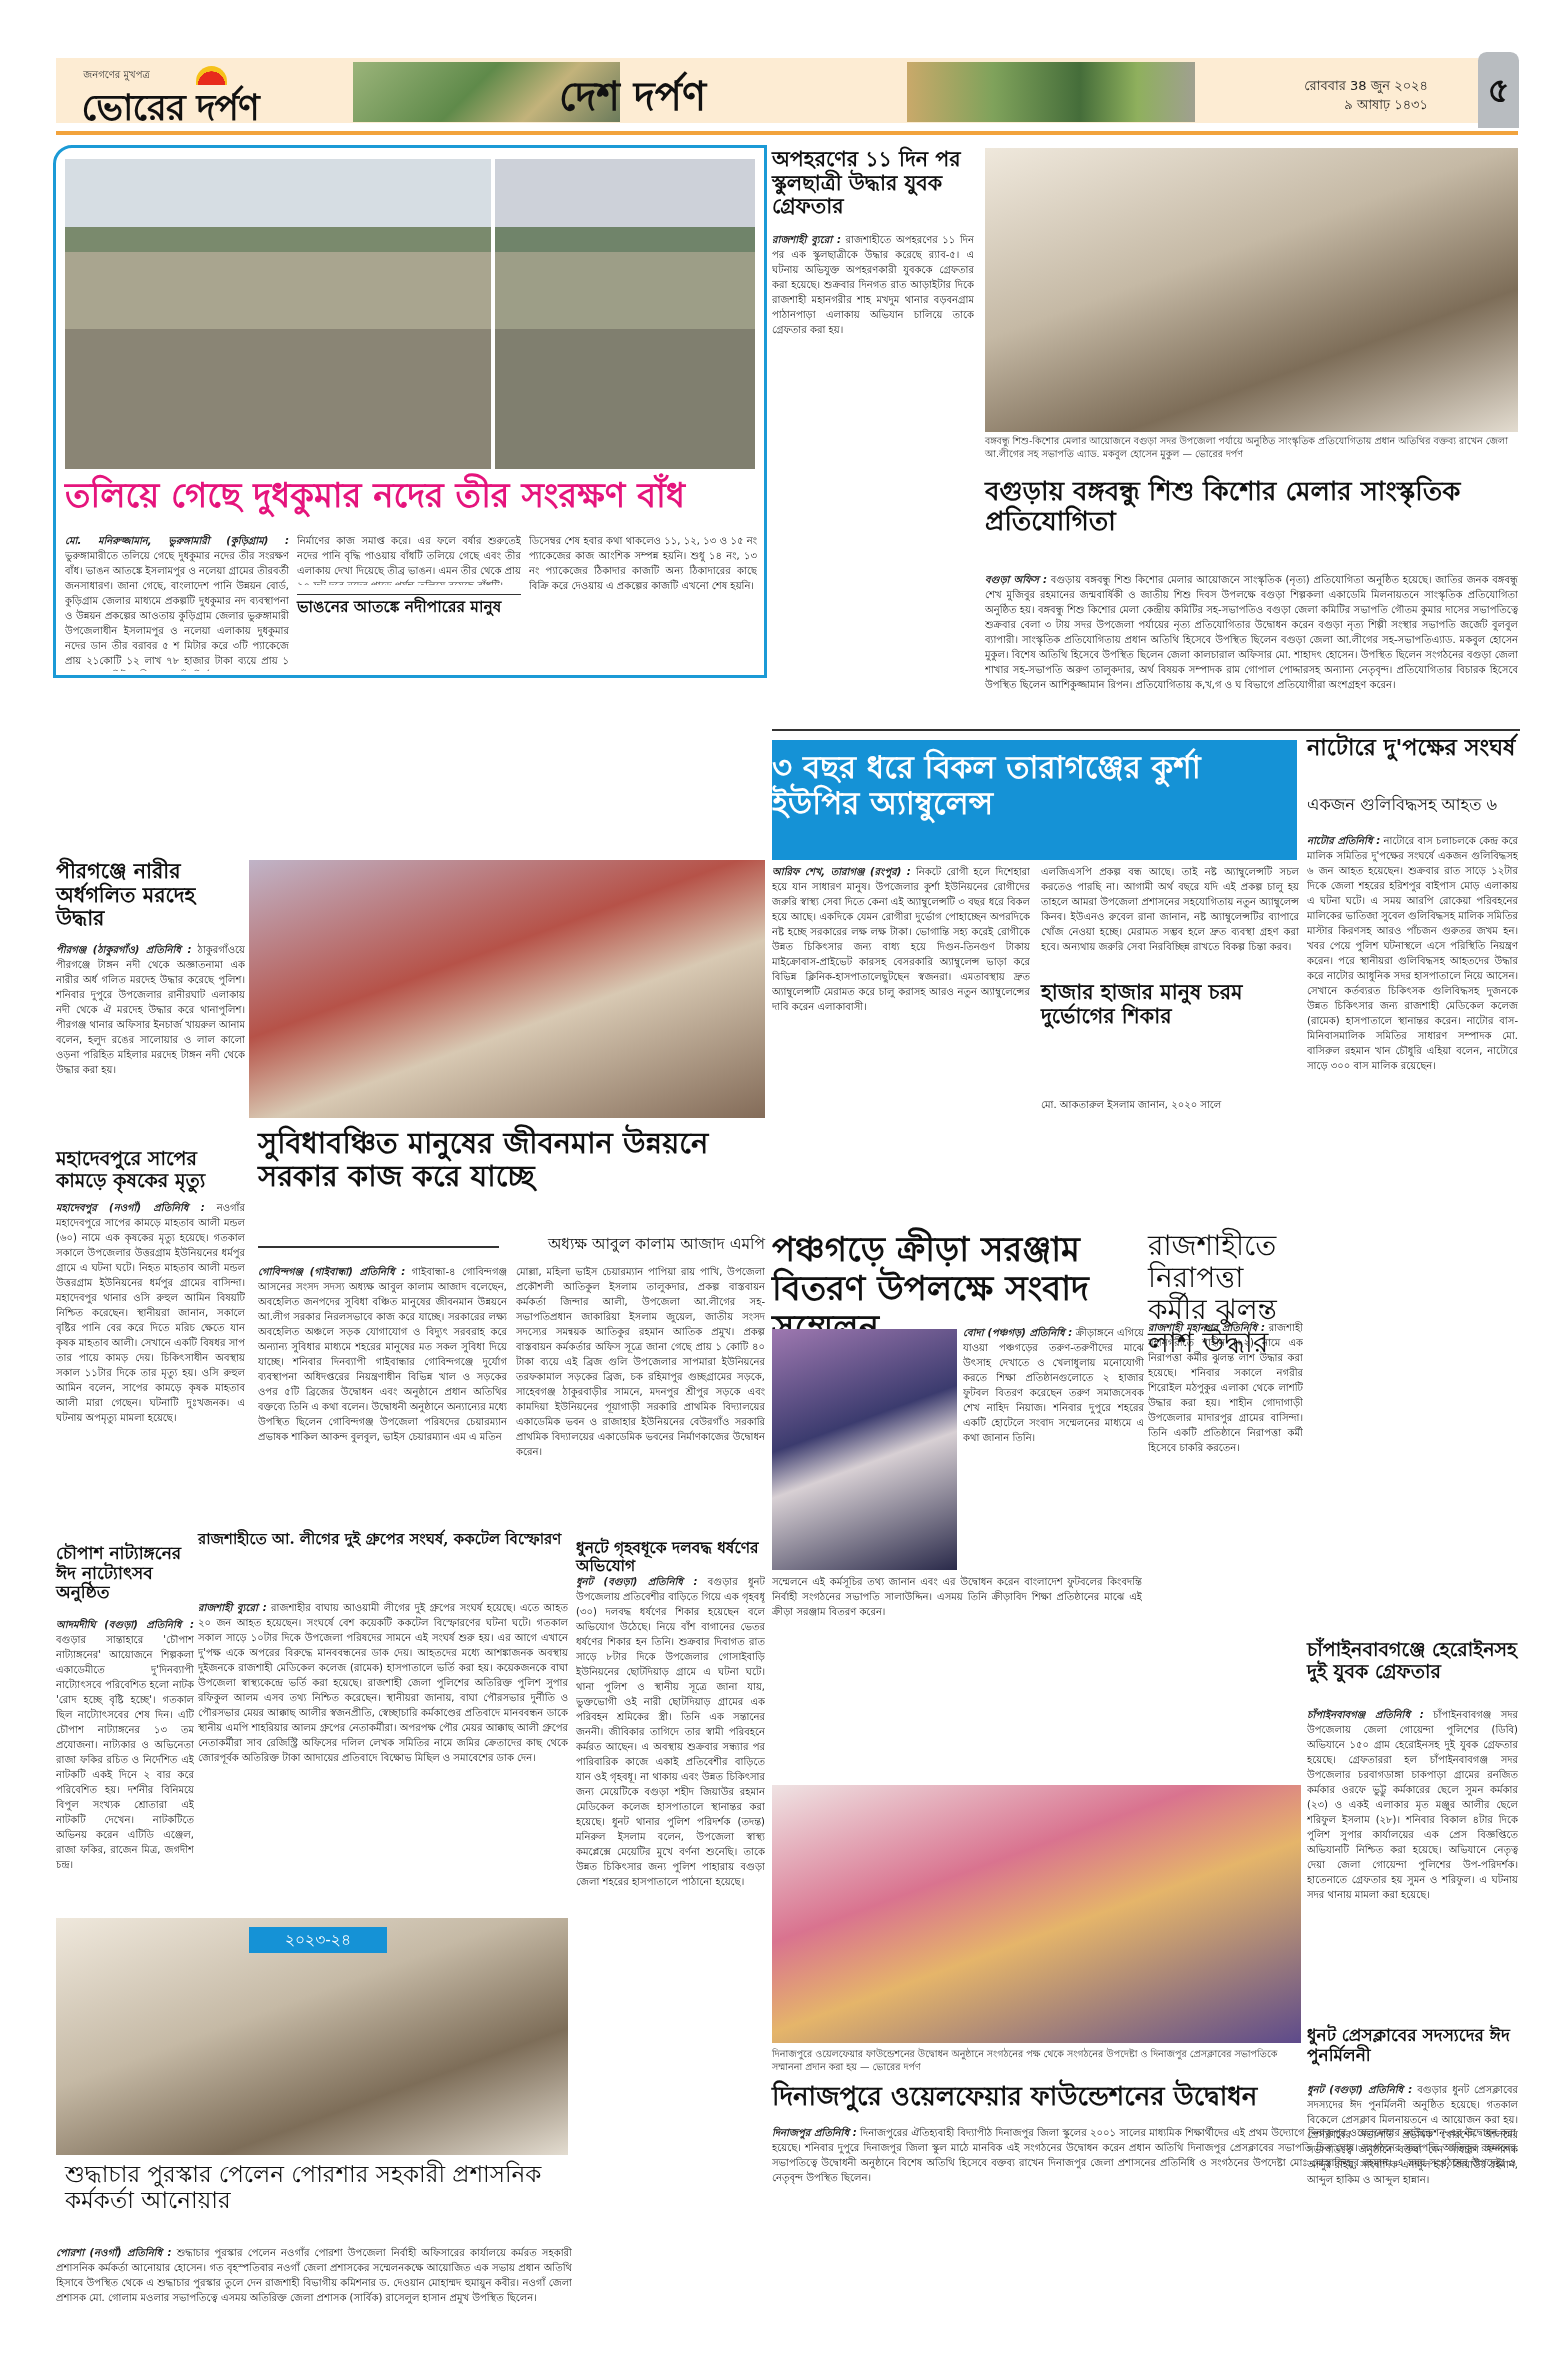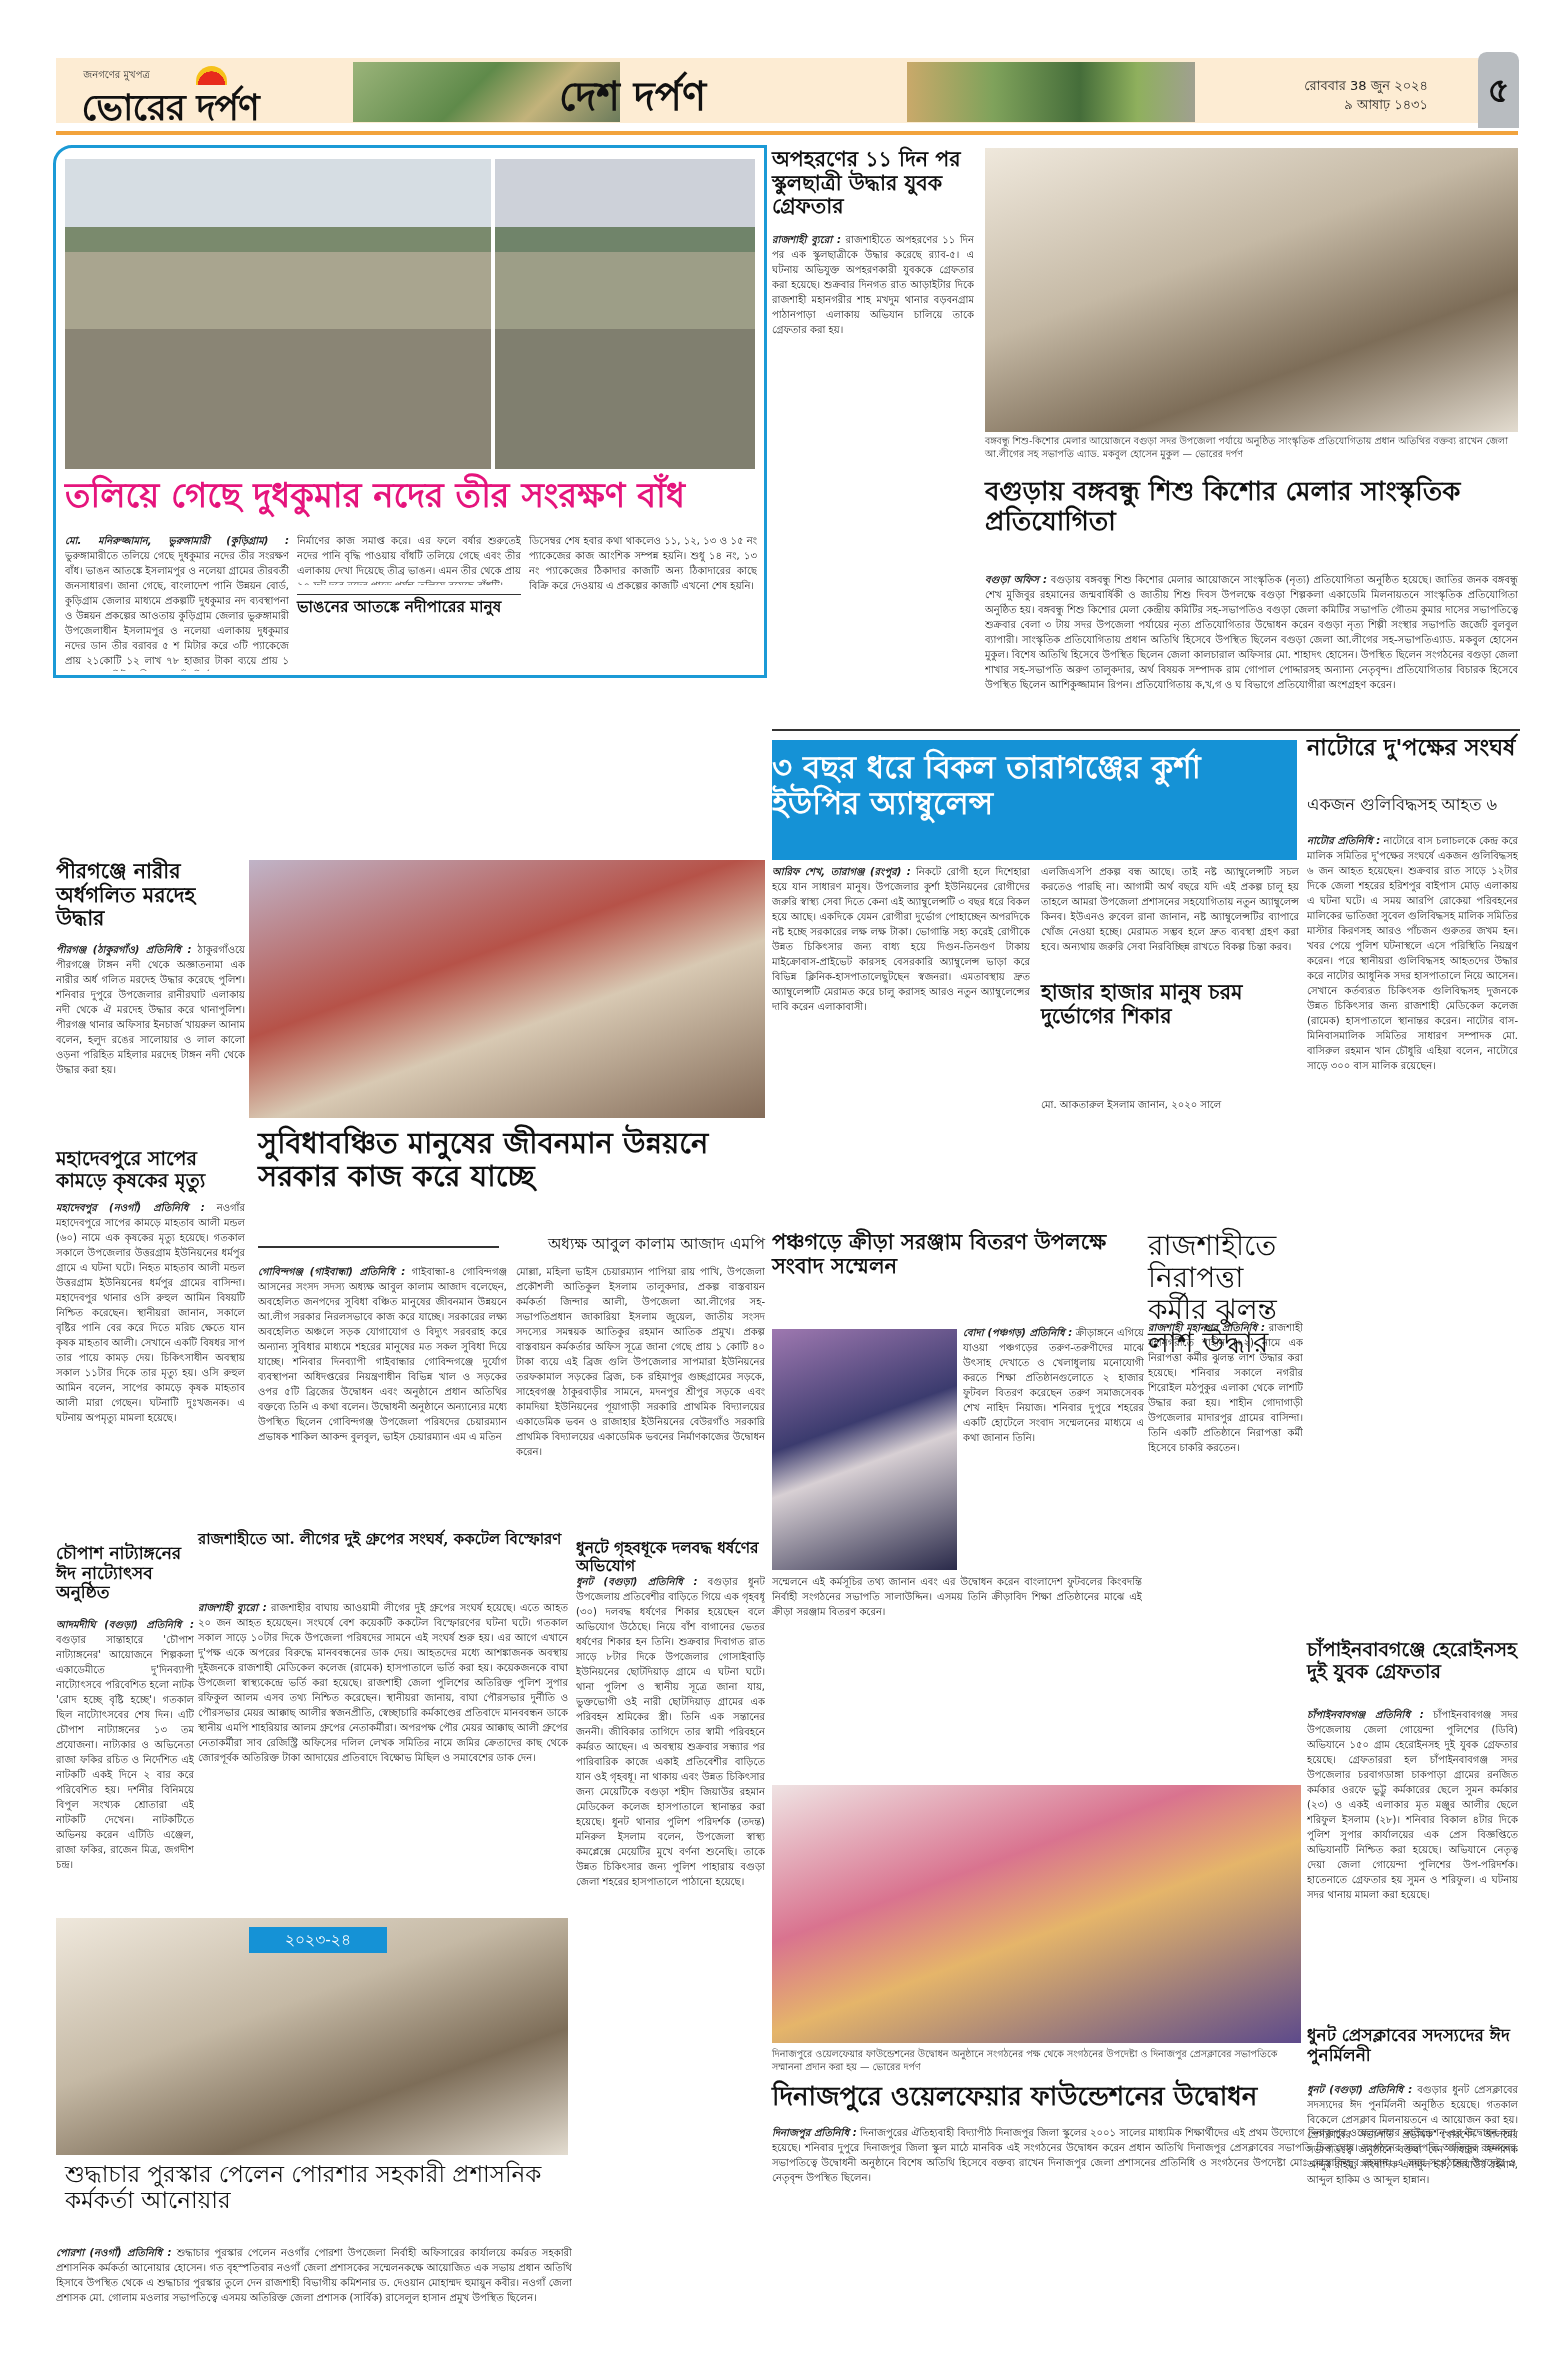--- a/index.html
+++ b/index.html
@@ -85,21 +85,21 @@
 
 <div class="abs headline" style="left:56px;top:1148px;width:189px;font-size:19px;">মহাদেবপুরে সাপের কামড়ে কৃষকের মৃত্যু</div>
 <div class="abs body-text" style="left:56px;top:1200px;width:189px;height:335px;"><span class="byline">মহাদেবপুর (নওগাঁ) প্রতিনিধি :</span> <span>নওগাঁর মহাদেবপুরে সাপের কামড়ে মাহতাব আলী মন্ডল (৬০) নামে এক কৃষকের মৃত্যু হয়েছে। গতকাল সকালে উপজেলার উত্তরগ্রাম ইউনিয়নের ধর্মপুর গ্রামে এ ঘটনা ঘটে। নিহত মাহতাব আলী মন্ডল উত্তরগ্রাম ইউনিয়নের ধর্মপুর গ্রামের বাসিন্দা। মহাদেবপুর থানার ওসি রুহুল আমিন বিষয়টি নিশ্চিত করেছেন। স্থানীয়রা জানান, সকালে বৃষ্টির পানি বের করে দিতে মরিচ ক্ষেতে যান কৃষক মাহতাব আলী। সেখানে একটি বিষধর সাপ তার পায়ে কামড় দেয়। চিকিৎসাধীন অবস্থায় সকাল ১১টার দিকে তার মৃত্যু হয়। ওসি রুহুল আমিন বলেন, সাপের কামড়ে কৃষক মাহতাব আলী মারা গেছেন। ঘটনাটি দুঃখজনক। এ ঘটনায় অপমৃত্যু মামলা হয়েছে।</span></div>
 
 <div class="abs headline" style="left:258px;top:1127px;width:507px;font-size:29px;">সুবিধাবঞ্চিত মানুষের জীবনমান উন্নয়নে সরকার কাজ করে যাচ্ছে</div>
 <div class="abs hr" style="left:258px;top:1246px;width:241px;"></div>
 <div class="abs" style="left:507px;top:1232px;width:258px;font-size:15.5px;text-align:right;">অধ্যক্ষ আবুল কালাম আজাদ এমপি</div>
 <div class="abs body-text" style="left:258px;top:1264px;width:249px;height:224px;"><span class="byline">গোবিন্দগঞ্জ (গাইবান্ধা) প্রতিনিধি :</span> <span>গাইবান্ধা-৪ গোবিন্দগঞ্জ আসনের সংসদ সদস্য অধ্যক্ষ আবুল কালাম আজাদ বলেছেন, অবহেলিত জনপদের সুবিধা বঞ্চিত মানুষের জীবনমান উন্নয়নে আ.লীগ সরকার নিরলসভাবে কাজ করে যাচ্ছে। সরকারের লক্ষ্য অবহেলিত অঞ্চলে সড়ক যোগাযোগ ও বিদ্যুৎ সরবরাহ করে অন্যান্য সুবিধার মাধ্যমে শহরের মানুষের মত সকল সুবিধা দিয়ে যাচ্ছে। শনিবার দিনব্যাপী গাইবান্ধার গোবিন্দগঞ্জে দুর্যোগ ব্যবস্থাপনা অধিদপ্তরের নিয়ন্ত্রণাধীন বিভিন্ন খাল ও সড়কের ওপর ৫টি ব্রিজের উদ্বোধন এবং অনুষ্ঠানে প্রধান অতিথির বক্তব্যে তিনি এ কথা বলেন। উদ্বোধনী অনুষ্ঠানে অন্যান্যের মধ্যে উপস্থিত ছিলেন গোবিন্দগঞ্জ উপজেলা পরিষদের চেয়ারম্যান প্রভাষক শাকিল আকন্দ বুলবুল, ভাইস চেয়ারম্যান এম এ মতিন</span></div>
 <div class="abs body-text" style="left:516px;top:1264px;width:249px;height:224px;">মোল্লা, মহিলা ভাইস চেয়ারম্যান পাপিয়া রায় পাখি, উপজেলা প্রকৌশলী আতিকুল ইসলাম তালুকদার, প্রকল্প বাস্তবায়ন কর্মকর্তা জিন্দার আলী, উপজেলা আ.লীগের সহ-সভাপতিপ্রধান জাকারিয়া ইসলাম জুয়েল, জাতীয় সংসদ সদস্যের সমন্বয়ক আতিকুর রহমান আতিক প্রমুখ। প্রকল্প বাস্তবায়ন কর্মকর্তার অফিস সূত্রে জানা গেছে প্রায় ১ কোটি ৪০ টাকা ব্যয়ে এই ব্রিজ গুলি উপজেলার সাপমারা ইউনিয়নের তরফকামাল সড়কের ব্রিজ, চক রহিমাপুর গুচ্ছগ্রামের সড়কে, সাহেবগঞ্জ ঠাকুরবাড়ীর সামনে, মদনপুর শ্রীপুর সড়কে এবং কামদিয়া ইউনিয়নের পূয়াগাড়ী সরকারি প্রাথমিক বিদ্যালয়ের একাডেমিক ভবন ও রাজাহার ইউনিয়নের বেউরগাঁও সরকারি প্রাথমিক বিদ্যালয়ের একাডেমিক ভবনের নির্মাণকাজের উদ্বোধন করেন।</div>
 
-<div class="abs headline" style="left:772px;top:1230px;width:370px;font-size:21px;">পঞ্চগড়ে ক্রীড়া সরঞ্জাম বিতরণ উপলক্ষে সংবাদ সম্মেলন</div>
+<div class="abs headline" style="left:772px;top:1230px;width:370px;font-size:34px;">পঞ্চগড়ে ক্রীড়া সরঞ্জাম বিতরণ উপলক্ষে সংবাদ সম্মেলন</div>
 <div class="abs photo stage" style="left:772px;top:1329px;width:185px;height:241px;"></div>
 <div class="abs body-text" style="left:963px;top:1325px;width:181px;height:245px;"><span class="byline">বোদা (পঞ্চগড়) প্রতিনিধি :</span> <span>ক্রীড়াঙ্গনে এগিয়ে যাওয়া পঞ্চগড়ের তরুণ-তরুণীদের মাঝে উৎসাহ দেখাতে ও খেলাধুলায় মনোযোগী করতে শিক্ষা প্রতিষ্ঠানগুলোতে ২ হাজার ফুটবল বিতরণ করেছেন তরুণ সমাজসেবক শেখ নাহিদ নিয়াজ। শনিবার দুপুরে শহরের একটি হোটেলে সংবাদ সম্মেলনের মাধ্যমে এ কথা জানান তিনি।</span></div>
 <div class="abs body-text" style="left:772px;top:1574px;width:370px;height:206px;">সম্মেলনে এই কর্মসূচির তথ্য জানান এবং এর উদ্বোধন করেন বাংলাদেশ ফুটবলের কিংবদন্তি নির্বাহী সংগঠনের সভাপতি সালাউদ্দিন। এসময় তিনি ক্রীড়াবিদ শিক্ষা প্রতিষ্ঠানের মাঝে এই ক্রীড়া সরঞ্জাম বিতরণ করেন।</div>
 
 <div class="abs headline" style="left:1148px;top:1230px;width:155px;font-size:28px;font-weight:normal;">রাজশাহীতে নিরাপত্তা কর্মীর ঝুলন্ত লাশ উদ্ধার</div>
 <div class="abs body-text" style="left:1148px;top:1320px;width:155px;height:460px;"><span class="byline">রাজশাহী মহানগর প্রতিনিধি :</span> <span>রাজশাহী মহানগরীতে শাহীন (২২) নামে এক নিরাপত্তা কর্মীর ঝুলন্ত লাশ উদ্ধার করা হয়েছে। শনিবার সকালে নগরীর শিরোইল মঠপুকুর এলাকা থেকে লাশটি উদ্ধার করা হয়। শাহীন গোদাগাড়ী উপজেলার মাদারপুর গ্রামের বাসিন্দা। তিনি একটি প্রতিষ্ঠানে নিরাপত্তা কর্মী হিসেবে চাকরি করতেন।</span></div>
 
 <div class="abs headline" style="left:198px;top:1531px;width:370px;font-size:15px;">রাজশাহীতে আ. লীগের দুই গ্রুপের সংঘর্ষ, ককটেল বিস্ফোরণ</div>
 <div class="abs body-text" style="left:198px;top:1600px;width:370px;height:310px;"><span class="byline">রাজশাহী ব্যুরো :</span> <span>রাজশাহীর বাঘায় আওয়ামী লীগের দুই গ্রুপের সংঘর্ষ হয়েছে। এতে আহত ২০ জন আহত হয়েছেন। সংঘর্ষে বেশ কয়েকটি ককটেল বিস্ফোরণের ঘটনা ঘটে। গতকাল সকাল সাড়ে ১০টার দিকে উপজেলা পরিষদের সামনে এই সংঘর্ষ শুরু হয়। এর আগে এখানে দু'পক্ষ একে অপরের বিরুদ্ধে মানববন্ধনের ডাক দেয়। আহতদের মধ্যে আশঙ্কাজনক অবস্থায় দুইজনকে রাজশাহী মেডিকেল কলেজ (রামেক) হাসপাতালে ভর্তি করা হয়। কয়েকজনকে বাঘা উপজেলা স্বাস্থ্যকেন্দ্রে ভর্তি করা হয়েছে। রাজশাহী জেলা পুলিশের অতিরিক্ত পুলিশ সুপার রফিকুল আলম এসব তথ্য নিশ্চিত করেছেন। স্থানীয়রা জানায়, বাঘা পৌরসভার দুর্নীতি ও পৌরসভার মেয়র আক্কাছ আলীর স্বজনপ্রীতি, স্বেচ্ছাচারি কর্মকাণ্ডের প্রতিবাদে মানববন্ধন ডাকে স্থানীয় এমপি শাহরিয়ার আলম গ্রুপের নেতাকর্মীরা। অপরপক্ষ পৌর মেয়র আক্কাছ আলী গ্রুপের নেতাকর্মীরা সাব রেজিস্ট্রি অফিসের দলিল লেখক সমিতির নামে জমির ক্রেতাদের কাছ থেকে জোরপূর্বক অতিরিক্ত টাকা আদায়ের প্রতিবাদে বিক্ষোভ মিছিল ও সমাবেশের ডাক দেন।</span></div>
 

